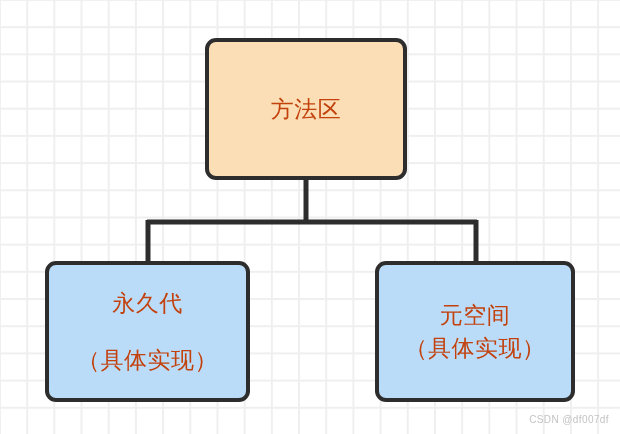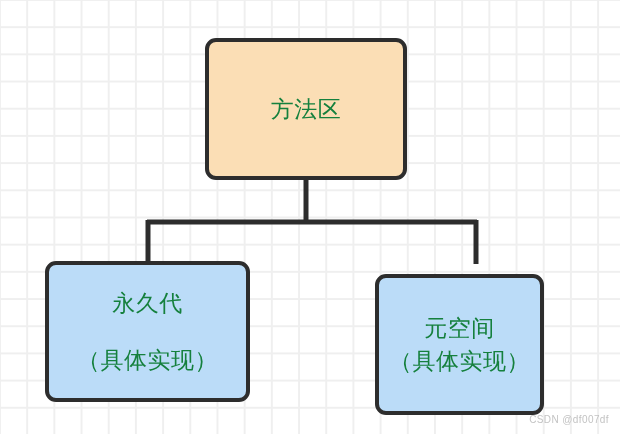--- a/index.html
+++ b/index.html
@@ -35,21 +35,21 @@
   
   .node {
     position: absolute;
     box-sizing: border-box;
     border: 4px solid #2d2d2d;
     border-radius: 11px;
     display: flex;
     flex-direction: column;
     align-items: center;
     justify-content: center;
-    color: #15803d;
+    color: #c2410c;
     font-size: 23px;
     line-height: 1.42;
     letter-spacing: 0.5px;
     text-align: center;
     z-index: 2;
   }
   .node-line {
     display: block;
     white-space: nowrap;
   }
@@ -65,24 +65,23 @@
     left: 45px;
     top: 261px;
     width: 205px;
     height: 141px;
     background: #bbdcf8;
     gap: 24px;
   }
   #node-metaspace {
     left: 375px;
     top: 261px;
-    width: 169px;
+    width: 200px;
     height: 141px;
     background: #bbdcf8;
-    margin-top: 13px;
   }
 
   
   #watermark {
     position: absolute;
     right: 11px;
     bottom: 9px;
     font-size: 10px;
     color: #c3c3c3;
     letter-spacing: 0.4px;

